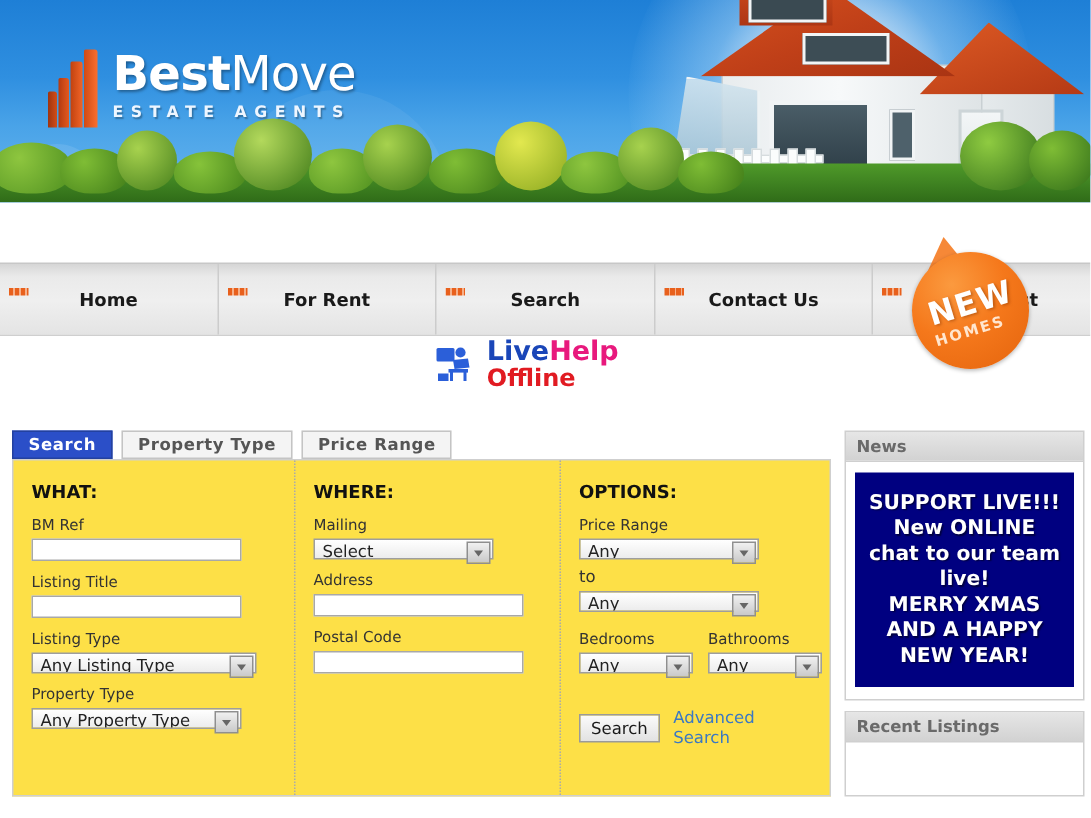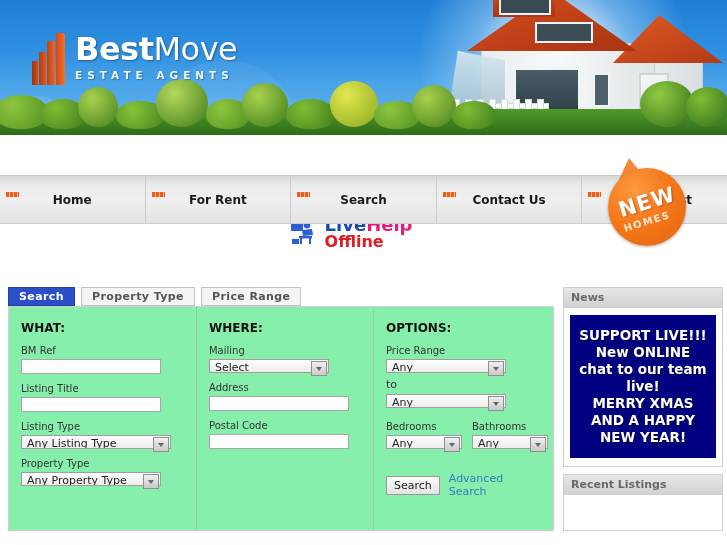--- a/index.html
+++ b/index.html
@@ -96,40 +96,40 @@
     border-top:1px solid #c7c7c7;border-bottom:1px solid #cfcfcf;display:flex;z-index:7;}
   .navitem{flex:1;position:relative;display:flex;align-items:center;justify-content:center;
     border-left:1px solid #cccccc;}
   .navitem:first-child{border-left:none;}
   .navitem a{font-size:12px;font-weight:bold;color:#1a1a1a;text-decoration:none;
     text-align:center;line-height:14px;}
   .navdot{position:absolute;left:6px;top:16px;width:13px;height:5px;
     background:repeating-linear-gradient(90deg,#e8601c 0 3px,#f6b089 3px 4px);}
 
   
-  .livehelp{position:absolute;left:0;top:210px;width:702px;height:46px;
+  .livehelp{position:absolute;left:0;top:220px;width:702px;height:46px;
     display:flex;align-items:center;justify-content:center;}
   .lh-inner{display:flex;align-items:center;gap:5px;}
   .lh-icon{width:30px;height:26px;position:relative;}
   .lh-txt1{font-size:18px;font-weight:bold;line-height:16px;}
   .lh-txt1 .blue{color:#1a46b8;}
   .lh-txt1 .pink{color:#e8197d;}
   .lh-txt2{font-size:16px;font-weight:bold;color:#e11b22;line-height:15px;margin-top:1px;}
 
   
   .main{position:absolute;left:0;top:287px;width:727px;}
   .leftcol{position:absolute;left:8px;top:0;width:548px;}
   .rightcol{position:absolute;left:563px;top:0;width:160px;}
 
   .tabs{display:flex;gap:6px;align-items:flex-end;height:19px;}
   .tab{height:17px;line-height:17px;padding:0 10px;font-size:11px;font-weight:bold;
     border:1px solid #c4c4c4;background:#f4f4f4;color:#555;letter-spacing:.4px;cursor:pointer;}
   .tab.active{background:#2b4fc8;border-color:#23419f;color:#ffffff;}
 
-  .formpanel{margin-top:0;border:1px solid #cfcfcf;background:#86efac;
+  .formpanel{margin-top:0;border:1px solid #cfcfcf;background:#fde047;
     width:546px;height:225px;box-sizing:border-box;position:relative;}
   .cols{display:flex;height:100%;}
   .col{padding:14px 12px 0 12px;box-sizing:border-box;position:relative;}
   .col1{width:188px;}
   .col2{width:178px;border-left:1px dotted #aaaaaa;}
   .col3{width:180px;border-left:1px dotted #aaaaaa;}
   .colhead{font-size:12px;font-weight:bold;color:#111;margin-bottom:10px;}
   .flabel{font-size:10px;color:#333;margin-bottom:3px;}
   .ftext{width:140px;height:15px;border:1px solid #a8a8a8;background:#ffffff;box-sizing:border-box;
     font-family:inherit;font-size:11px;padding:0 3px;color:#222;margin-bottom:9px;display:block;}

